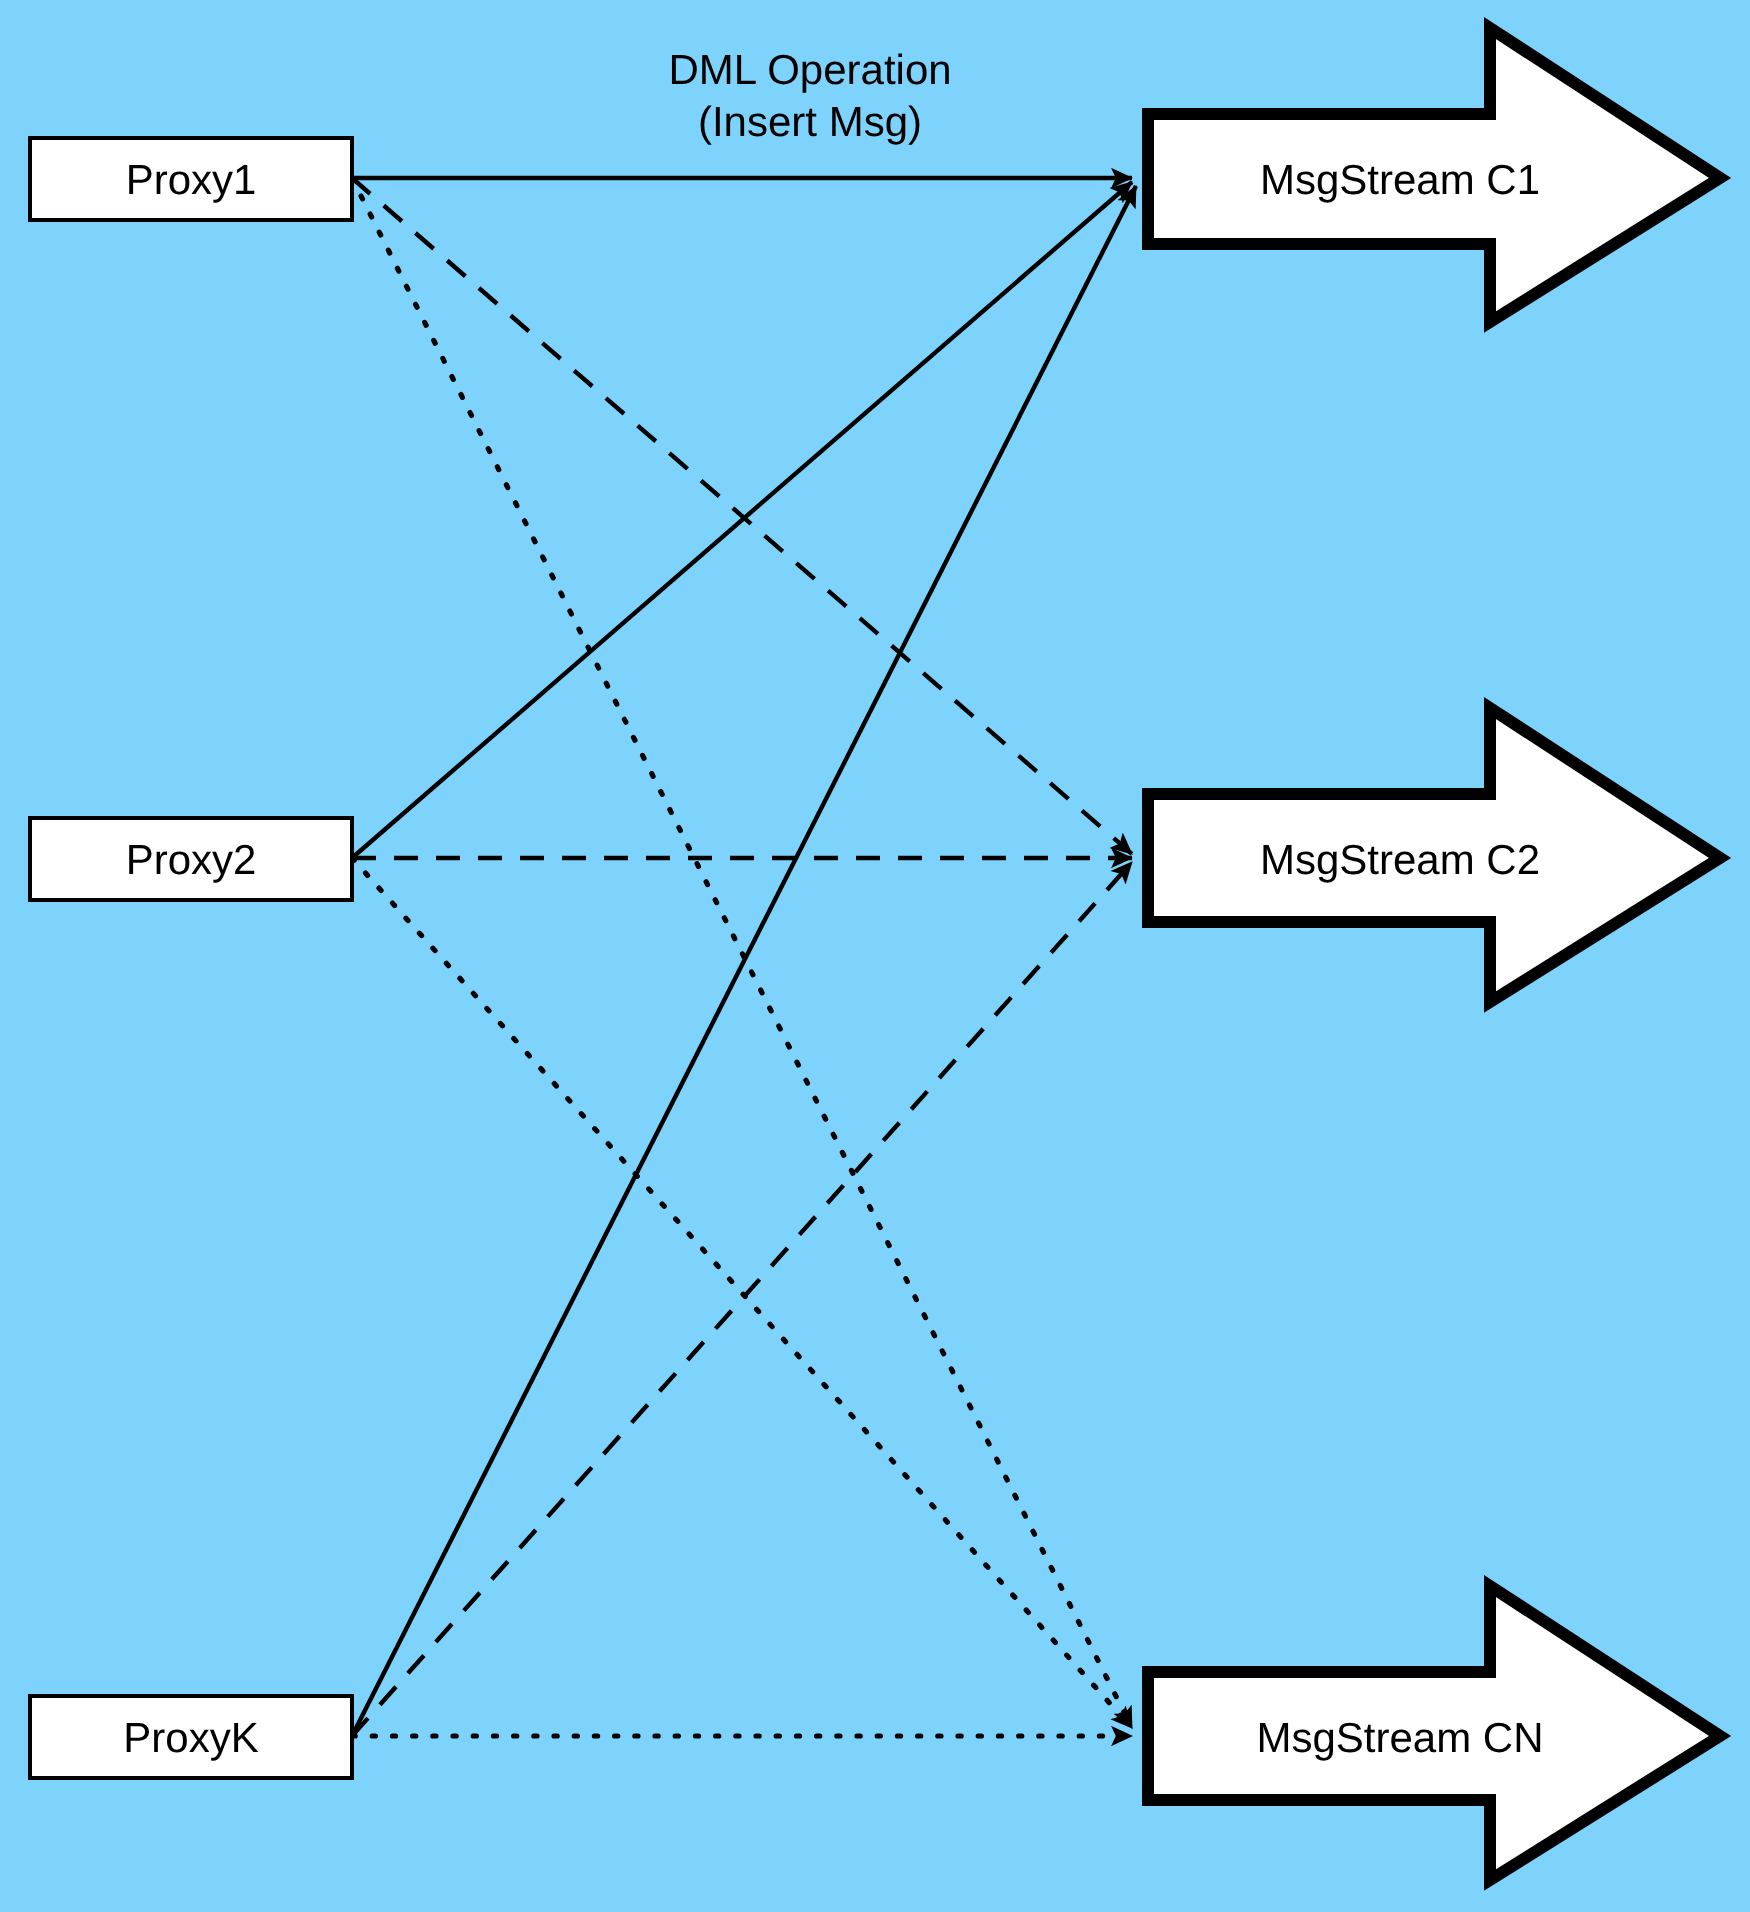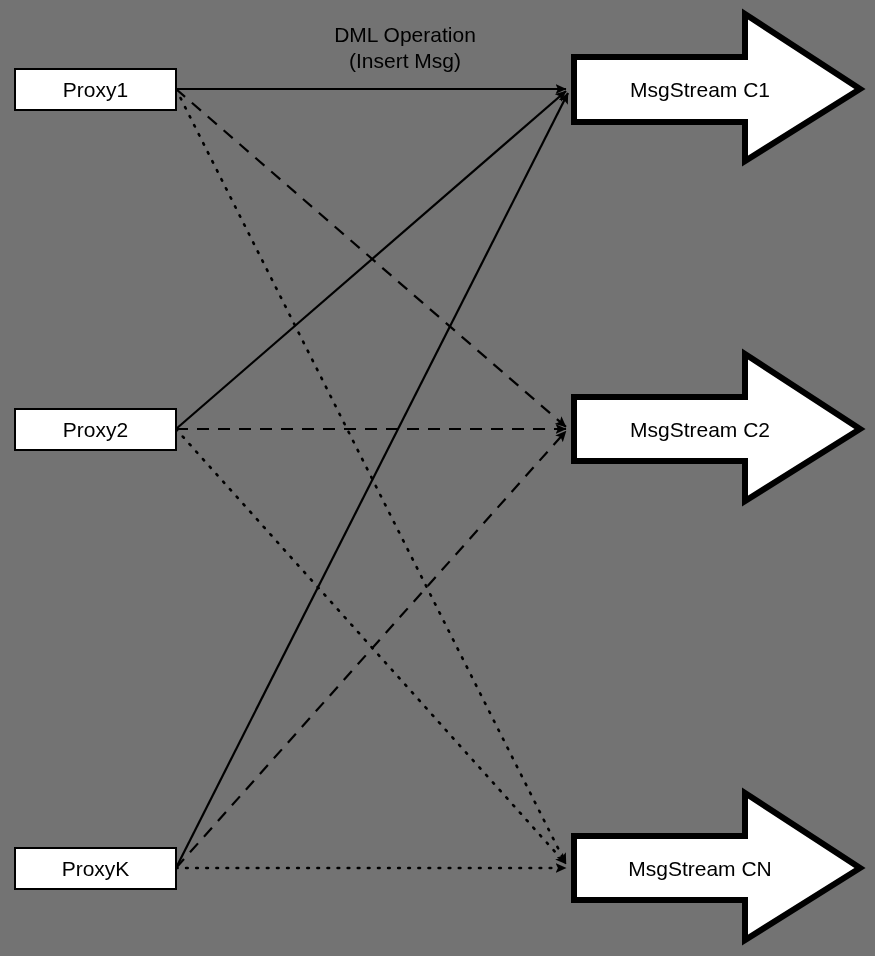--- a/index.html
+++ b/index.html
@@ -7,21 +7,21 @@
     padding: 0;
     background: #ffffff;
   }
   body {
     font-family: "Liberation Sans", sans-serif;
   }
   #diagram-root {
     position: relative;
     width: 875px;
     height: 956px;
-    background: #737373;
+    background: #7dd3fc;
     overflow: hidden;
   }
   #diagram-svg {
     position: absolute;
     top: 0;
     left: 0;
     width: 875px;
     height: 956px;
   }
   .proxy-box-label,

